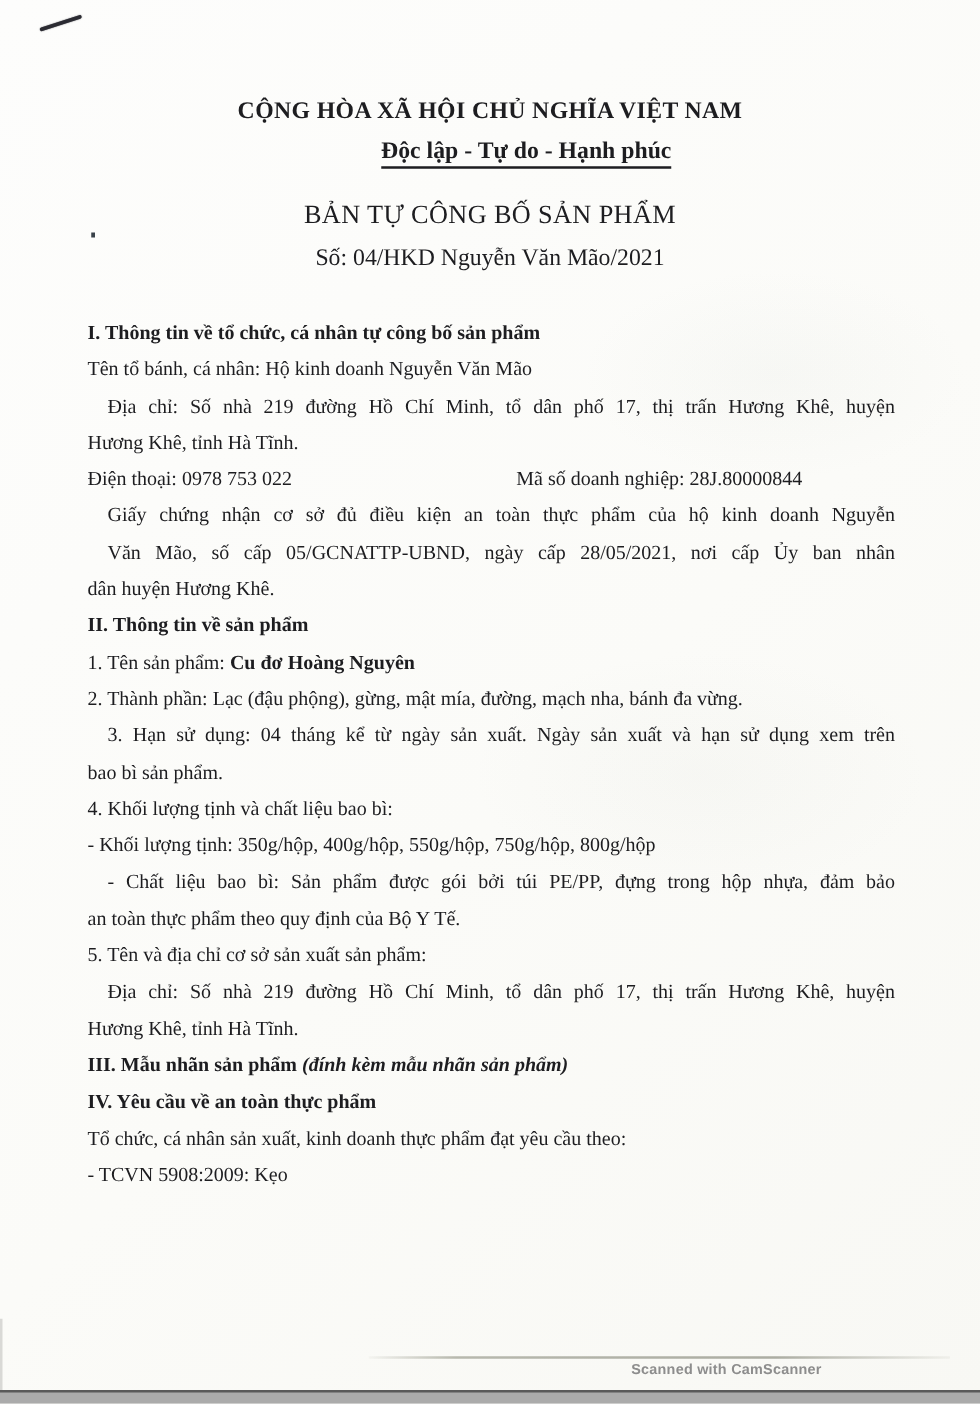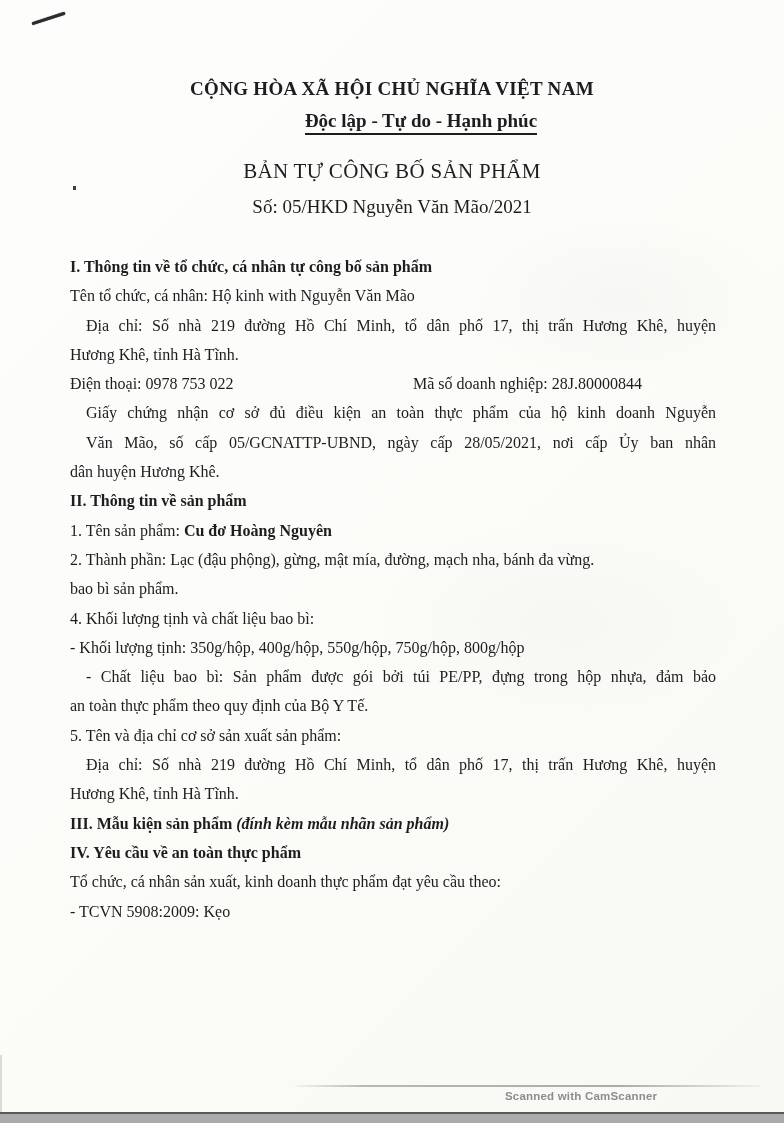--- a/index.html
+++ b/index.html
@@ -50,49 +50,50 @@
 <body>
 
 <div class="page">
 
   <div class="pen-mark"></div>
   <div class="dot-mark"></div>
 
   <div class="nat-title">CỘNG HÒA XÃ HỘI CHỦ NGHĨA VIỆT NAM</div>
   <div class="motto"><span>Độc lập - Tự do - Hạnh phúc</span></div>
   <div class="doc-title">BẢN TỰ CÔNG BỐ SẢN PHẨM</div>
-  <div class="doc-number">Số: 05/HKD Nguyễn Văn Mão/2021</div>
+  <div class="doc-number">Số: 04/HKD Nguyễn Văn Mão/2021</div>
 
   <div class="body-text">
     <div class="line bold">I. Thông tin về tổ chức, cá nhân tự công bố sản phẩm</div>
-    <div class="line">Tên tổ chức, cá nhân: Hộ kinh with Nguyễn Văn Mão</div>
+    <div class="line">Tên tổ bánh, cá nhân: Hộ kinh doanh Nguyễn Văn Mão</div>
     <div class="line justify">Địa chỉ: Số nhà 219 đường Hồ Chí Minh, tổ dân phố 17, thị trấn Hương Khê, huyện</div>
     <div class="line">Hương Khê, tỉnh Hà Tĩnh.</div>
     <div class="line phone-line">
       <span>Điện thoại: 0978 753 022</span>
       <span class="biz">Mã số doanh nghiệp: 28J.80000844</span>
     </div>
     <div class="line justify">Giấy chứng nhận cơ sở đủ điều kiện an toàn thực phẩm của hộ kinh doanh Nguyễn</div>
     <div class="line justify">Văn Mão, số cấp 05/GCNATTP-UBND, ngày cấp 28/05/2021, nơi cấp Ủy ban nhân</div>
     <div class="line">dân huyện Hương Khê.</div>
     <div class="line bold">II. Thông tin về sản phẩm</div>
     <div class="line">
       <span>1. Tên sản phẩm: </span><span class="b">Cu đơ Hoàng Nguyên</span>
     </div>
     <div class="line">2. Thành phần: Lạc (đậu phộng), gừng, mật mía, đường, mạch nha, bánh đa vừng.</div>
+    <div class="line justify">3. Hạn sử dụng: 04 tháng kể từ ngày sản xuất. Ngày sản xuất và hạn sử dụng xem trên</div>
     <div class="line">bao bì sản phẩm.</div>
     <div class="line">4. Khối lượng tịnh và chất liệu bao bì:</div>
     <div class="line">- Khối lượng tịnh:  350g/hộp, 400g/hộp, 550g/hộp, 750g/hộp, 800g/hộp</div>
     <div class="line justify">- Chất liệu bao bì: Sản phẩm được gói bởi túi PE/PP, đựng trong hộp nhựa, đảm bảo</div>
     <div class="line">an toàn thực phẩm theo quy định của Bộ Y Tế.</div>
     <div class="line">5. Tên và địa chỉ cơ sở sản xuất sản phẩm:</div>
     <div class="line justify">Địa chỉ: Số nhà 219 đường Hồ Chí Minh, tổ dân phố 17, thị trấn Hương Khê, huyện</div>
     <div class="line">Hương Khê, tỉnh Hà Tĩnh.</div>
     <div class="line bold">
-      <span>III. Mẫu kiện sản phẩm </span><span class="i">(đính kèm mẫu nhãn sản phẩm)</span>
+      <span>III. Mẫu nhãn sản phẩm </span><span class="i">(đính kèm mẫu nhãn sản phẩm)</span>
     </div>
     <div class="line bold">IV. Yêu cầu về an toàn thực phẩm</div>
     <div class="line">Tổ chức, cá nhân sản xuất, kinh doanh thực phẩm đạt yêu cầu theo:</div>
     <div class="line">- TCVN 5908:2009: Kẹo</div>
   </div>
 
   <div class="left-edge"></div>
   <div class="edge-line"></div>
   <div class="scanner-credit">Scanned with CamScanner</div>
   <div class="bottom-bar"></div>

